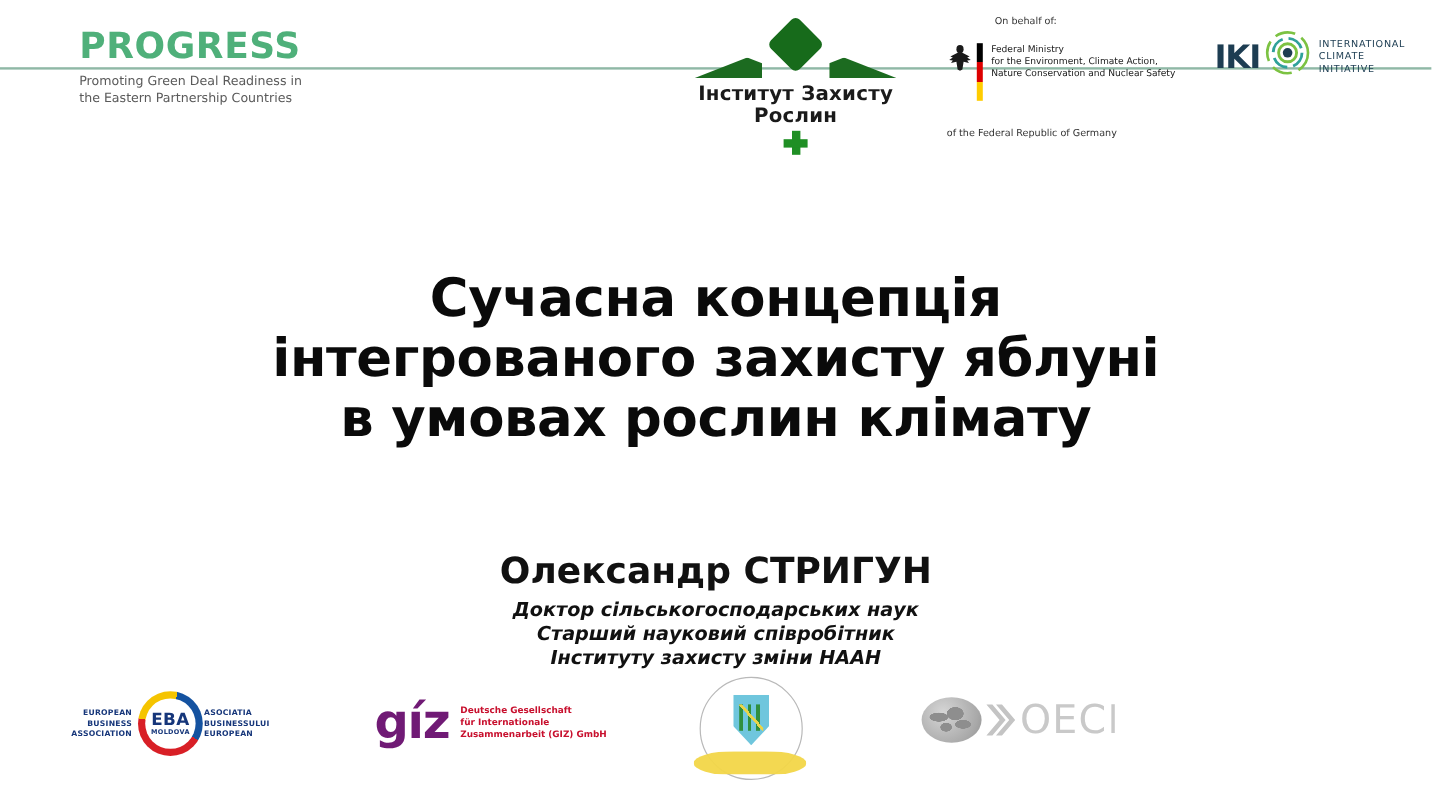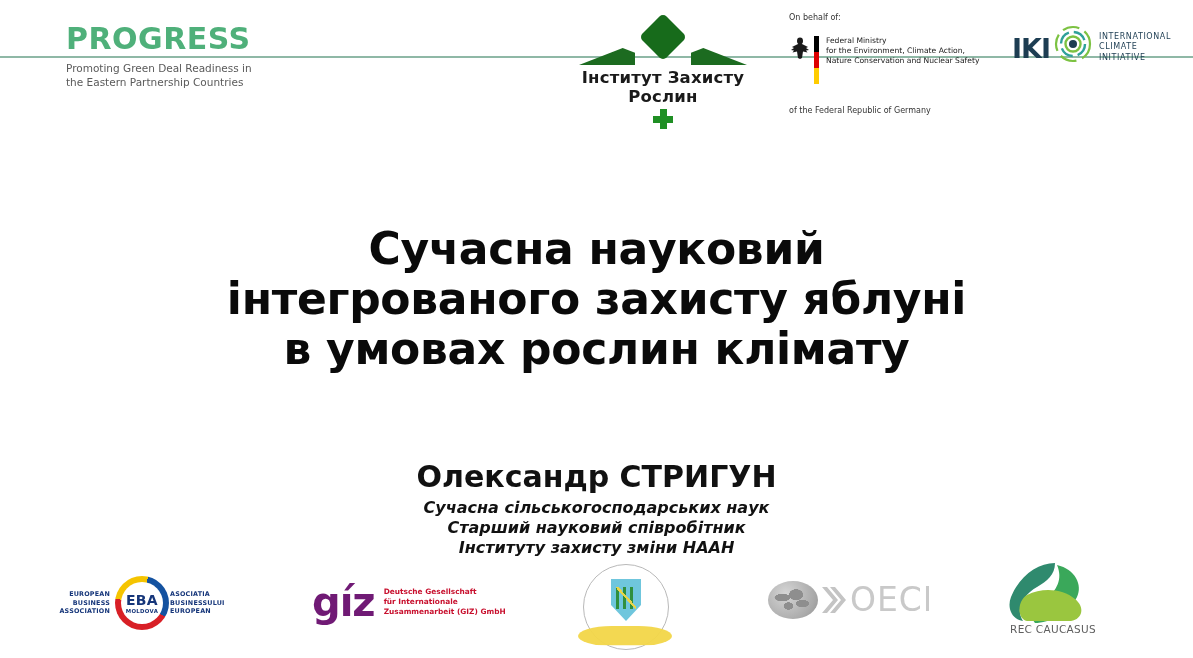--- a/index.html
+++ b/index.html
@@ -53,21 +53,21 @@
   }
   #institute-cross:before,#institute-cross:after{
     content:"";position:absolute;background:#1f8f24;
   }
   #institute-cross:before{left:7px;top:0;width:7px;height:20px;}
   #institute-cross:after{left:0;top:7px;width:20px;height:7px;}
 
   
   #bmu-logo{position:absolute;left:789px;top:12px;width:210px;
     font-family:"DejaVu Sans", sans-serif;}
-  .bmu-onbehalf{font-size:8px;color:#333;line-height:12px;}
+  .bmu-onbehalf{font-size:8px;color:#333;line-height:12px;margin-left:40px;}
   .bmu-main{display:flex;align-items:flex-start;margin-top:12px;}
   .bmu-eagle{
     width:22px;height:24px;flex:none;margin-right:3px;position:relative;
   }
   .bmu-eagle svg{display:block;}
   .bmu-flag{width:5px;height:48px;flex:none;margin-right:7px;
     background:linear-gradient(to bottom,#000 0 33.3%,#d00 33.3% 66.6%,#fc0 66.6% 100%);}
   .bmu-text{font-size:7.6px;line-height:10.2px;color:#1a1a1a;}
   .bmu-footer{font-size:8px;color:#333;margin-top:22px;}
 
@@ -241,29 +241,29 @@
     </div>
     <div id="iki-text">
       <div>INTERNATIONAL</div>
       <div>CLIMATE</div>
       <div>INITIATIVE</div>
     </div>
   </div>
 </div>
 
 <div id="slide-title">
-  <span class="tline">Сучасна науковий</span>
+  <span class="tline">Сучасна концепція</span>
   <span class="tline">інтегрованого захисту яблуні</span>
   <span class="tline">в умовах рослин клімату</span>
 </div>
 
 <div id="author-block">
   <div id="author-name">Олександр СТРИГУН</div>
   <div id="author-credentials">
-    <span>Сучасна сільськогосподарських наук</span>
+    <span>Доктор сільськогосподарських наук</span>
     <span>Старший науковий співробітник</span>
     <span>Інституту захисту зміни НААН</span>
   </div>
 </div>
 
 <div id="footer-logos">
 
   <div id="eba-logo">
     <div class="eba-side l">
       <div>EUROPEAN</div>
@@ -302,23 +302,13 @@
     <div class="oecd-globe"></div>
     <div class="oecd-chev">
       <svg width="26" height="34" viewBox="0 0 26 34">
         <path d="M2 4 L13 17 L2 30 L7 30 L18 17 L7 4 Z" fill="#c4c4c4"></path>
         <path d="M10 4 L21 17 L10 30 L15 30 L26 17 L15 4 Z" fill="#c4c4c4"></path>
       </svg>
     </div>
     <div class="oecd-word">OECD</div>
   </div>
 
-  <div id="rec-logo">
-    <div class="rec-mark">
-      <svg width="104" height="66" viewBox="0 0 104 66">
-        <path d="M58 2 C40 2 22 16 14 36 C10 46 14 58 26 60 C18 48 26 34 40 26 C50 20 58 14 58 2 Z" fill="#2f8a6e"></path>
-        <path d="M60 4 C66 18 60 30 48 38 C38 45 32 54 38 62 C52 62 72 52 80 36 C86 24 78 8 60 4 Z" fill="#3aa85a"></path>
-        <path d="M30 34 C46 26 66 28 78 38 C88 46 86 58 74 60 L30 60 C20 58 20 40 30 34 Z" fill="#9ac63f"></path>
-      </svg>
-    </div>
-    <div class="rec-name">REC CAUCASUS</div>
-  </div>
 </div>
 
 </body></html>

